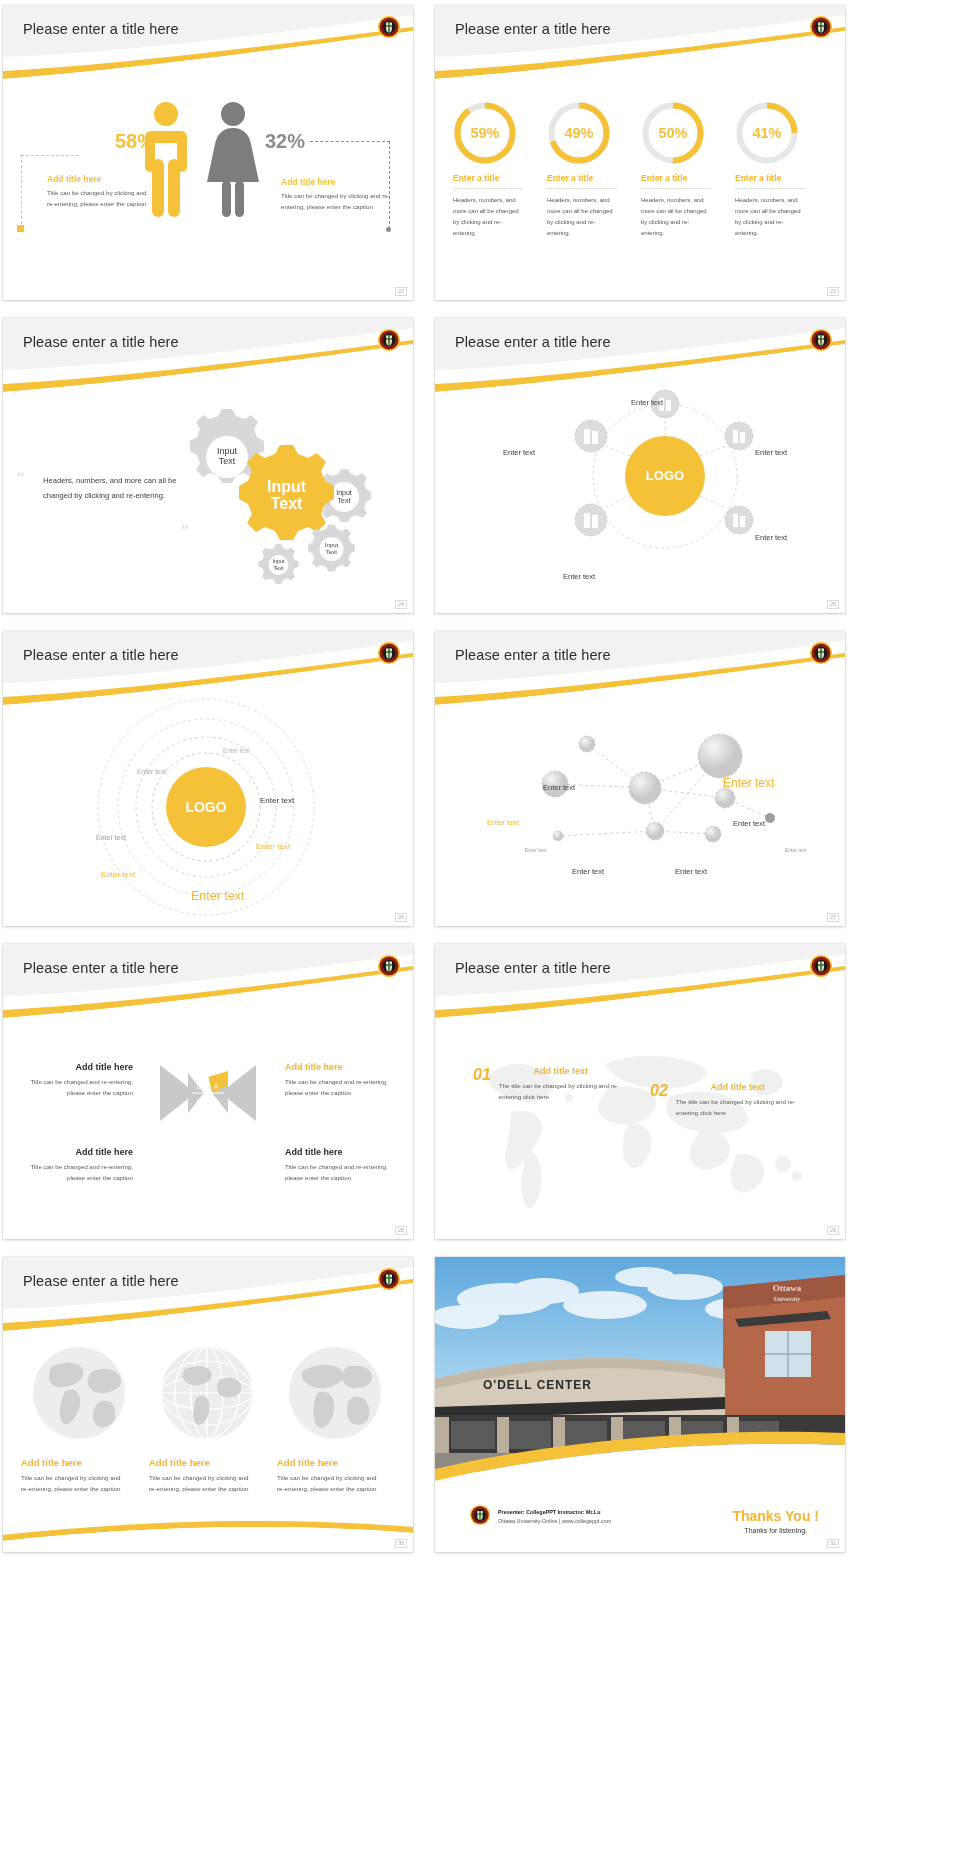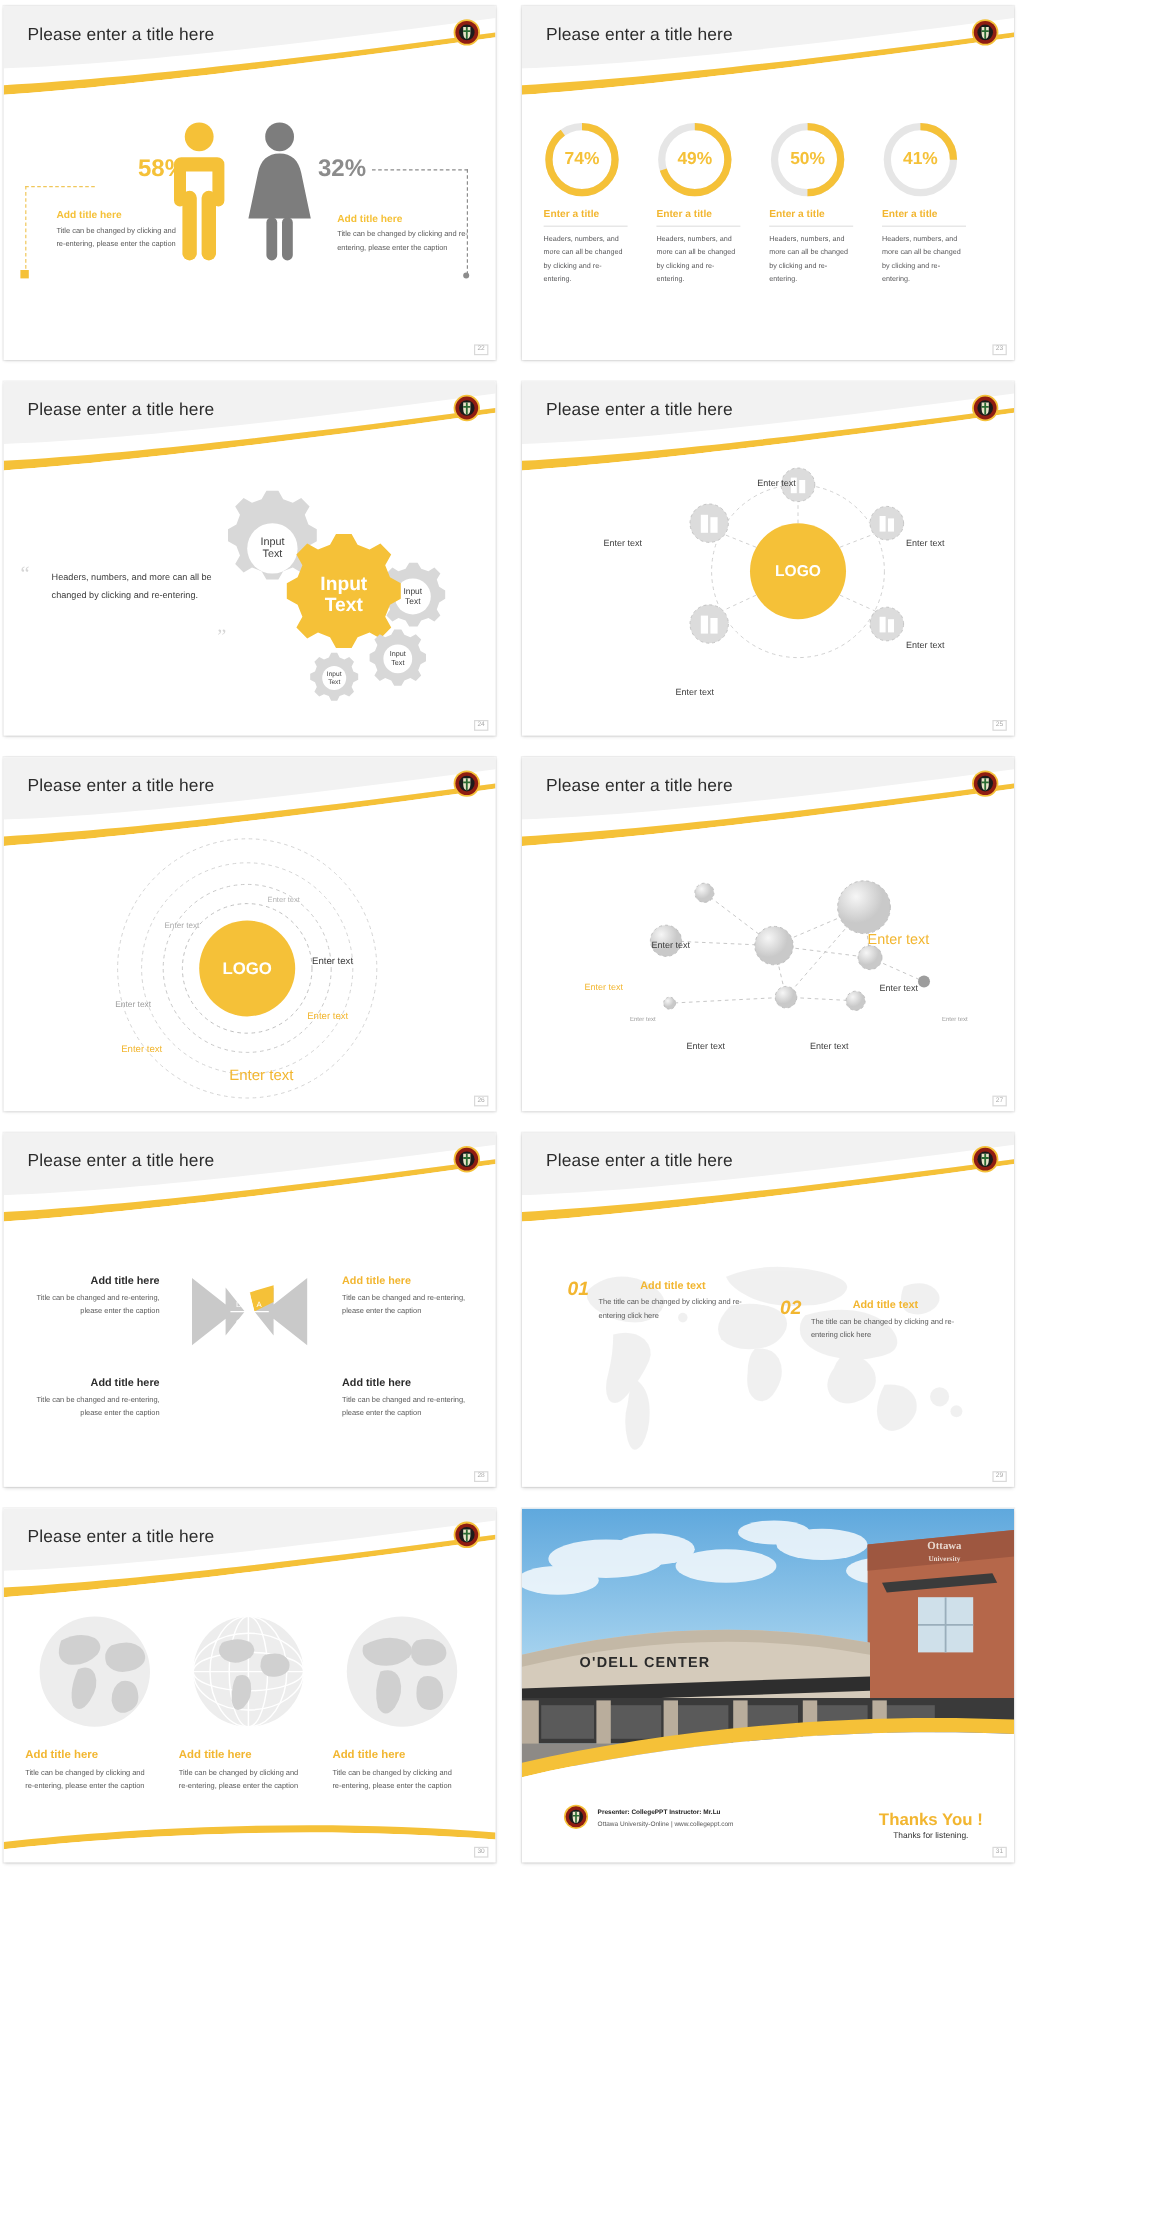--- a/index.html
+++ b/index.html
@@ -143,21 +143,21 @@
   </div>
 
   <div style="position:absolute;left:18px;top:96px;display:flex;gap:12px;">
 
     <div class="col23">
       <div class="donut">
         <svg viewBox="0 0 36 36" width="64" height="64">
           <circle cx="18" cy="18" r="15.5" fill="none" stroke="#e6e6e6" stroke-width="3.4"></circle>
           <circle cx="18" cy="18" r="15.5" fill="none" stroke="#f5c138" stroke-width="3.4" stroke-dasharray="87.65 97.39" transform="rotate(-90 18 18)" stroke-linecap="butt"></circle>
         </svg>
-        <div class="val">74%</div>
+        <div class="val">59%</div>
       </div>
       <div class="ent">Enter a title</div>
       <p>Headers, numbers, and more can all be changed by clicking and re-entering.</p>
     </div>
 
     <div class="col23">
       <div class="donut">
         <svg viewBox="0 0 36 36" width="64" height="64">
           <circle cx="18" cy="18" r="15.5" fill="none" stroke="#e6e6e6" stroke-width="3.4"></circle>
           <circle cx="18" cy="18" r="15.5" fill="none" stroke="#f5c138" stroke-width="3.4" stroke-dasharray="68.17 116.87" transform="rotate(-90 18 18)"></circle>

